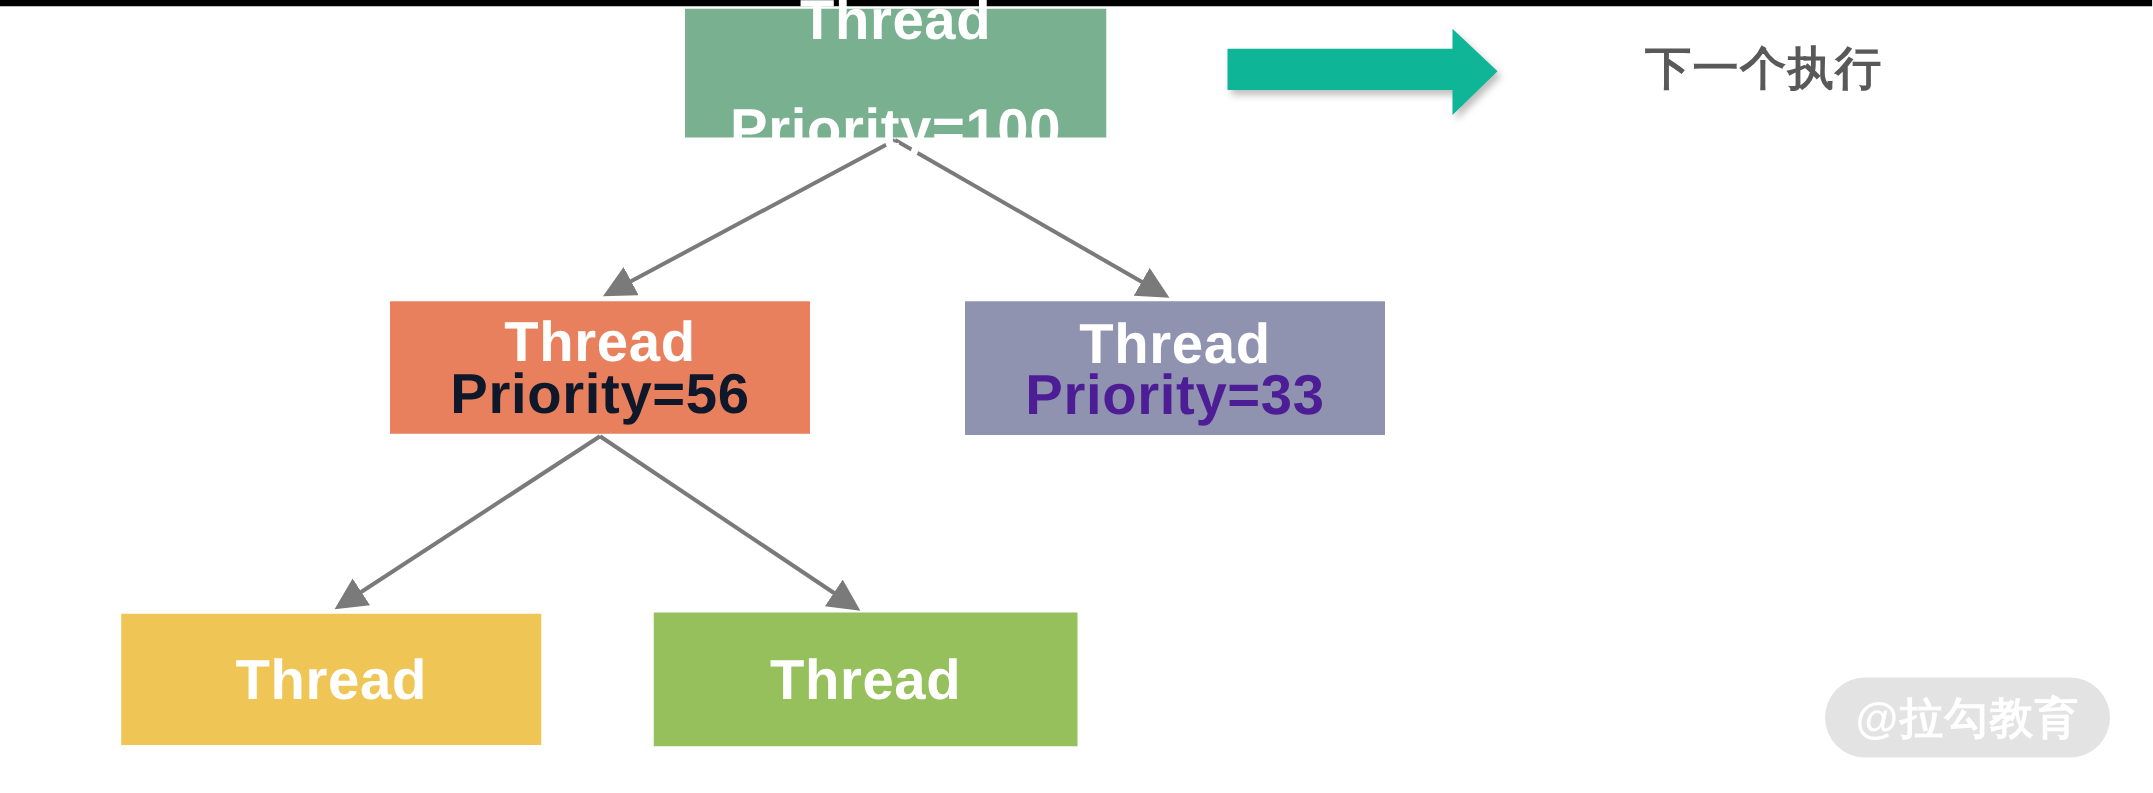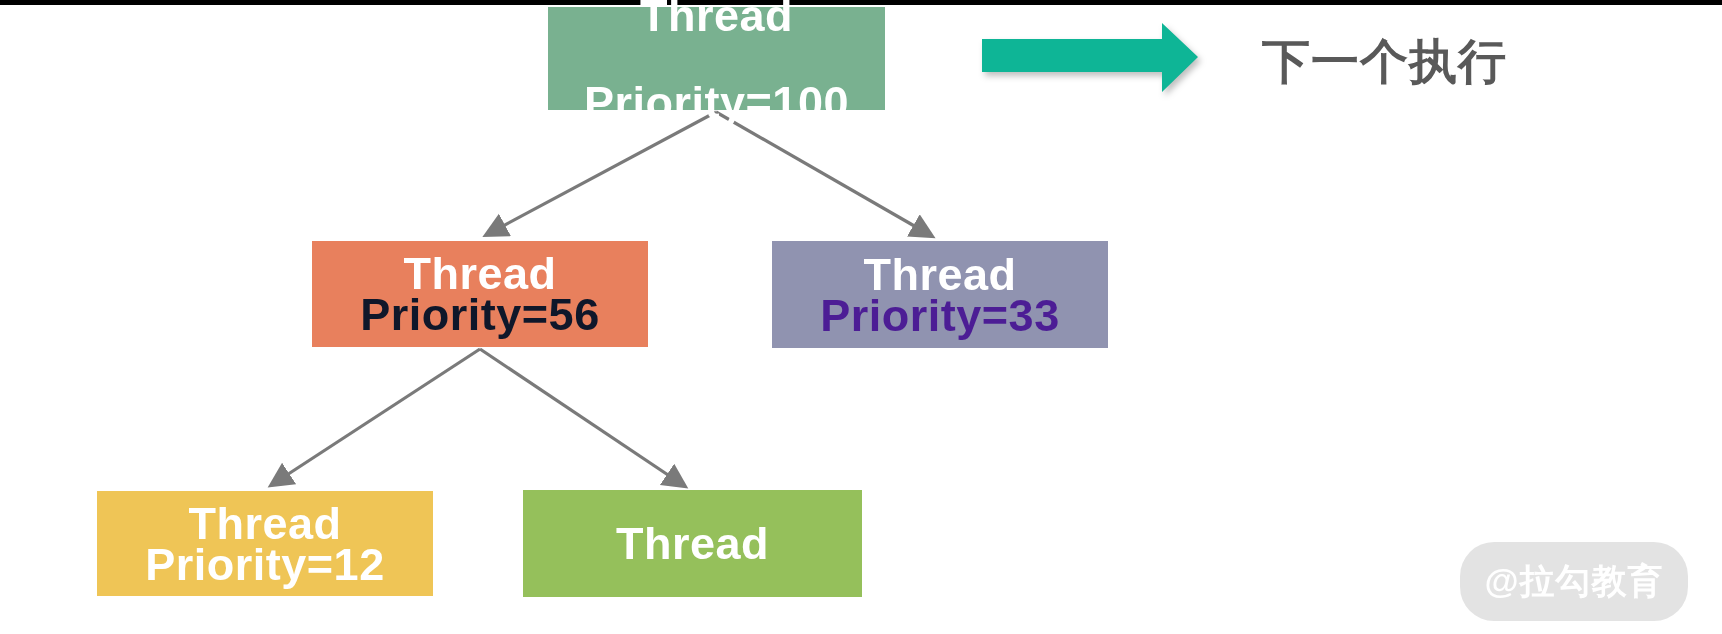--- a/index.html
+++ b/index.html
@@ -45,33 +45,33 @@
     position: absolute;
     left: 0; top: 0;
     width: 1722px; height: 634px;
     pointer-events: none;
   }
   .legend-arrow polygon {
     filter: drop-shadow(3px 4px 3px rgba(0,0,0,0.25));
   }
   .legend-label {
     position: absolute;
-    left: 1262px;
+    left: 1316px;
     top: 30px;
-    font-size: 48px;
+    font-size: 37px;
     font-weight: 700;
     letter-spacing: 1px;
     white-space: nowrap;
   }
   .watermark {
     position: absolute;
     left: 1460px;
     top: 542px;
     width: 228px;
-    height: 79px;
+    height: 64px;
     border-radius: 34px;
     display: flex;
     align-items: center;
     justify-content: center;
     opacity: 0.95;
   }
   .watermark-text {
     font-size: 35px;
     font-weight: 600;
     letter-spacing: 1px;
@@ -107,21 +107,20 @@
     <span class="node-line" style="color: #0f172a; text-align: center;">Priority=56</span>
   </div>
 
   <div class="node" style="left: 772px; top: 241px; width: 336px; height: 107px; background-color: rgb(144, 147, 176);">
     <span class="node-line" style="color: rgb(255, 255, 255);">Thread</span>
     <span class="node-line" style="color: #4c1d95;">Priority=33</span>
   </div>
 
   <div class="node" style="left: 97px; top: 491px; width: 336px; height: 105px; background-color: rgb(239, 197, 86);">
     <span class="node-line" style="color: rgb(255, 255, 255);">Thread</span>
-    <span class="node-line" style="color: rgb(255, 255, 255);">Priority=12</span>
   </div>
 
   <div class="node" style="left: 523px; top: 490px; width: 339px; height: 107px; background-color: rgb(149, 192, 91);">
     <span class="node-line" style="color: rgb(255, 255, 255);">Thread</span>
   </div>
 
   <svg class="legend-arrow" viewBox="0 0 1722 634">
     <polygon points="982,39 1162,39 1162,23 1198,57 1162,92 1162,72 982,72" fill="#0EB596"></polygon>
   </svg>
 

